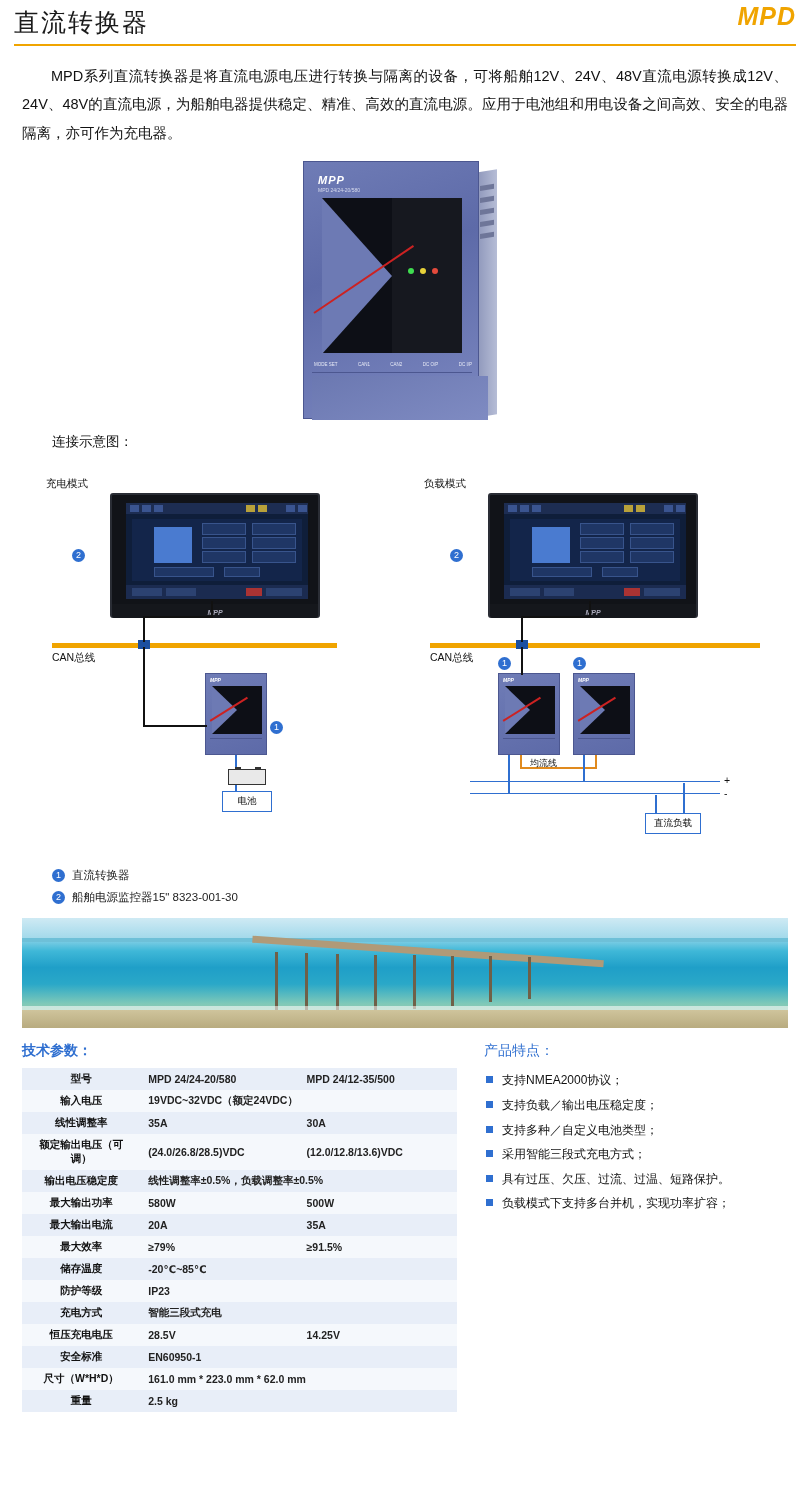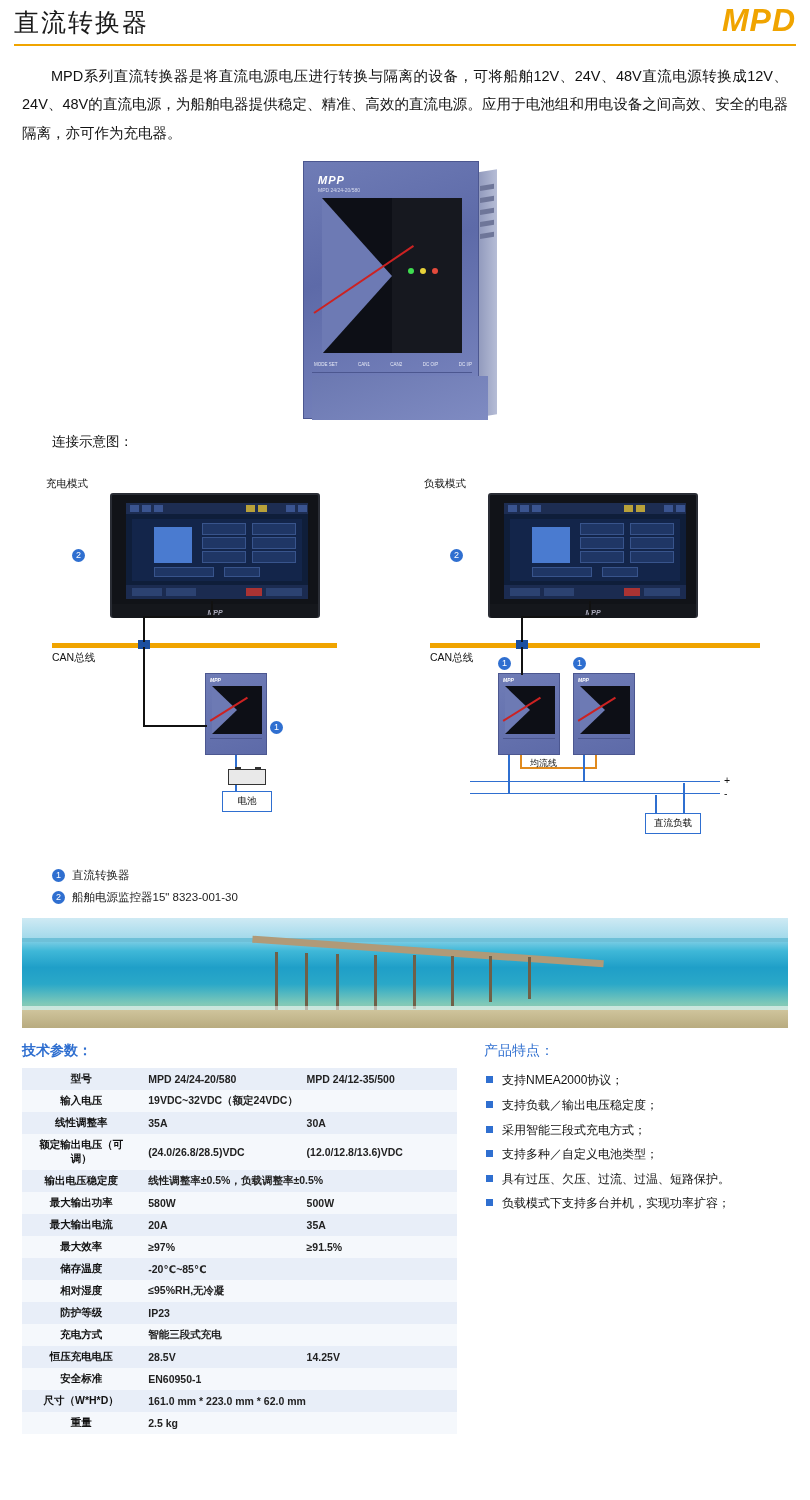--- a/index.html
+++ b/index.html
@@ -23,21 +23,21 @@
     position: absolute;
     left: 14px; top: 6px;
     font-size: 25px;
     letter-spacing: 2px;
     color: #1a1a1a;
     font-weight: 400;
   }
   .header .brand {
     position: absolute;
     right: 14px; top: 2px;
-    font-size: 32px;
+    font-size: 25px;
     font-weight: bold;
     font-style: italic;
     color: #f0a400;
     letter-spacing: 1px;
   }
   .header .rule {
     position: absolute;
     left: 14px; right: 14px; top: 44px;
     height: 2px;
     background: #f0a400;
@@ -460,30 +460,26 @@
             <td class="v1">580W</td>
             <td class="v2">500W</td>
           </tr>
           <tr>
             <td class="label">最大输出电流</td>
             <td class="v1">20A</td>
             <td class="v2">35A</td>
           </tr>
           <tr>
             <td class="label">最大效率</td>
-            <td class="v1">≥97%</td>
+            <td class="v1">≥79%</td>
             <td class="v2">≥91.5%</td>
           </tr>
           <tr>
             <td class="label">储存温度</td>
             <td class="v1" colspan="2">-20℃~85℃</td>
-          </tr>
-          <tr>
-            <td class="label">相对湿度</td>
-            <td class="v1" colspan="2">≤95%RH,无冷凝</td>
           </tr>
           <tr>
             <td class="label">防护等级</td>
             <td class="v1" colspan="2">IP23</td>
           </tr>
           <tr>
             <td class="label">充电方式</td>
             <td class="v1" colspan="2">智能三段式充电</td>
           </tr>
           <tr>
@@ -504,19 +500,19 @@
             <td class="v1" colspan="2">2.5 kg</td>
           </tr>
         </tbody>
     </table>
   </div>
   <div class="col-right">
     <div class="sec-title">产品特点：</div>
     <ul class="feat" id="feature-list">
         <li>支持NMEA2000协议；</li>
         <li>支持负载／输出电压稳定度；</li>
+        <li>支持多种／自定义电池类型；</li>
         <li>采用智能三段式充电方式；</li>
-        <li>支持多种／自定义电池类型；</li>
         <li>具有过压、欠压、过流、过温、短路保护。</li>
         <li>负载模式下支持多台并机，实现功率扩容；</li>
       </ul>
   </div>
 </div>
 
 </body></html>

